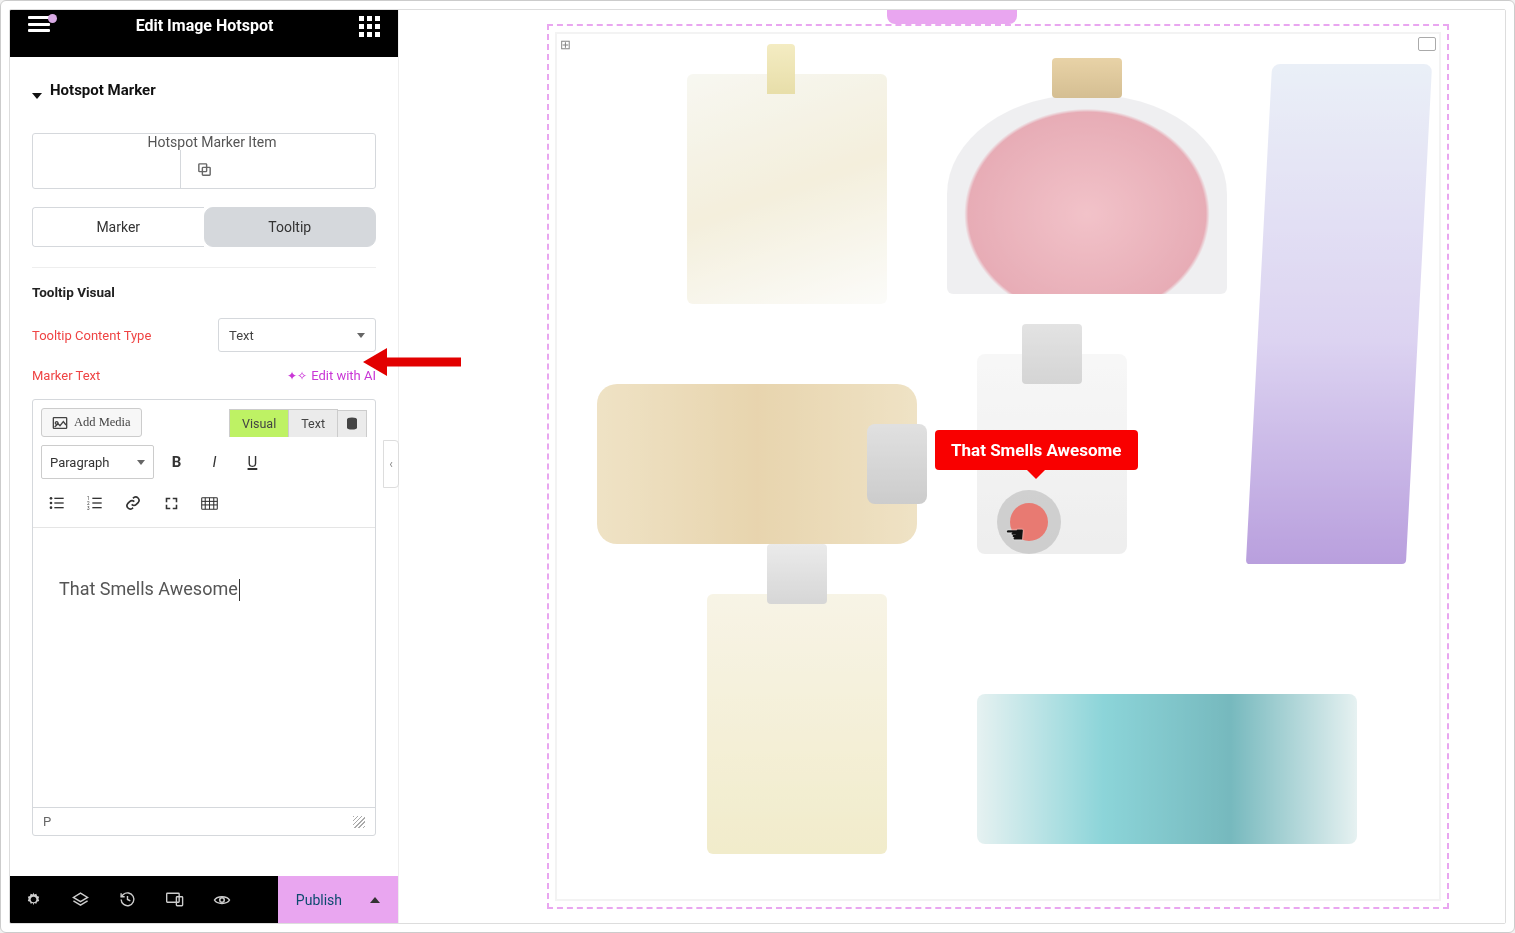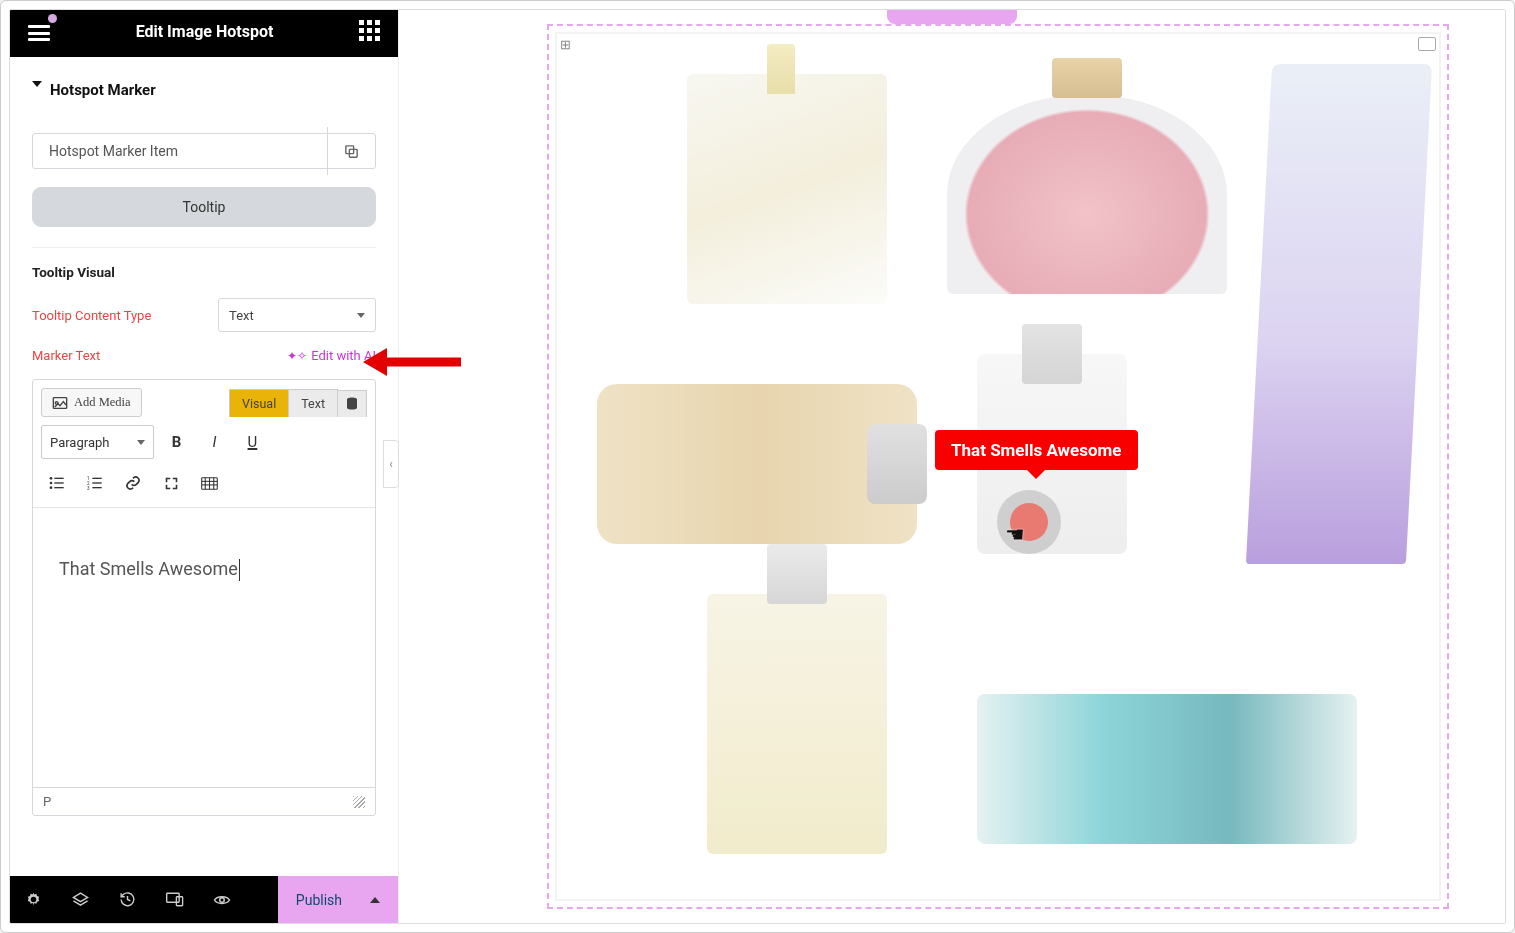--- a/index.html
+++ b/index.html
@@ -1,52 +1,52 @@
 <!DOCTYPE html>
 <html><head>
 <meta charset="utf-8">
 <style>
 * { box-sizing: border-box; margin: 0; padding: 0; }
 body { font-family: -apple-system, BlinkMacSystemFont, "Segoe UI", Roboto, Arial, sans-serif; background: #f1f1f1; overflow: hidden; }
 .outer-frame { position: relative; width: 1515px; height: 933px; background: #fff; border: 1px solid #ccc; border-radius: 6px; margin: 0; }
 .app { position: absolute; inset: 8px; display: flex; flex-direction: column; border: 1px solid #ddd; border-radius: 2px; overflow: hidden; }
-.top-bar { display: flex; align-items: flex-end; justify-content: space-between; background: #000; color: #fff; height: 47px; padding: 16px 18px; position: relative; }
+.top-bar { display: flex; align-items: flex-start; justify-content: space-between; background: #000; color: #fff; height: 47px; padding: 6px 18px; position: relative; }
 .top-bar .notif-dot { position: absolute; top: 4px; left: 38px; width: 9px; height: 9px; background: #d7a9e3; border-radius: 50%; }
 .hamburger { width: 22px; height: 16px; display: flex; flex-direction: column; justify-content: space-between; cursor: pointer; }
 .hamburger span { display: block; height: 3px; background: #fff; border-radius: 1px; }
 .grid3 { display: grid; grid-template-columns: repeat(3,5px); grid-template-rows: repeat(3,5px); gap: 3px; cursor: pointer; }
 .grid3 span { background: #fff; width: 5px; height: 5px; }
 .top-title { font-size: 16px; font-weight: 700; }
 .main-row { display: flex; flex: 1; overflow: hidden; background: #fff; }
 .side-panel { width: 389px; display: flex; flex-direction: column; border-right: 1px solid #eee; position: relative; }
 .panel-scroll { flex: 1; overflow: auto; padding: 24px 22px 10px 22px; }
-.acc-header { display: flex; align-items: flex-start; gap: 8px; font-size: 15px; font-weight: 700; color: #111; cursor: pointer; }
+.acc-header { display: flex; align-items: flex-end; gap: 8px; font-size: 15px; font-weight: 700; color: #111; cursor: pointer; }
 .caret-down { width: 0; height: 0; border-left: 5px solid transparent; border-right: 5px solid transparent; border-top: 6px solid #111; }
-.item-box { margin-top: 34px; border: 1px solid #d5d8dc; border-radius: 3px; display: flex; align-items: center; justify-content: space-between; height: 36px; }
+.item-box { margin-top: 34px; border: 1px solid #d5d8dc; border-radius: 3px; display: flex; align-items: center; justify-content: space-between; height: 56px; flex-direction: column; }
 .item-box .label { padding-left: 16px; color: #555; font-size: 14px; flex: 1; }
 .dup-btn { width: 48px; height: 48px; border-left: 1px solid #d5d8dc; display: flex; align-items: center; justify-content: center; color: #666; cursor: pointer; }
 .tab-pair { display: flex; margin-top: 18px; border-radius: 3px; overflow: hidden; }
 .tab-pair .tab { flex: 1; text-align: center; padding: 11px 0; font-size: 14px; border: 1px solid #d5d8dc; cursor: pointer; color: #333; }
 .tab-pair .tab.active { background: #d5d8dc; border-color: #d5d8dc; border-radius: 9px; }
 .tab.left { border-right: none; border-radius: 3px 0 0 3px; }
 .tab.right { border-radius: 0 3px 3px 0; }
 .section-inner { border-top: 1px solid #eee; margin-top: 20px; padding-top: 16px; }
 .section-title { font-size: 13.5px; font-weight: 700; color: #222; margin-bottom: 18px; }
 .row { display: flex; align-items: center; justify-content: space-between; margin-bottom: 16px; }
 .row .lbl { font-size: 13px; color: #ef4444; }
 .select { width: 158px; height: 34px; border: 1px solid #d5d8dc; border-radius: 3px; background: #fff; padding: 0 10px; display: flex; align-items: center; justify-content: space-between; font-size: 13px; color: #444; cursor: pointer; }
 .caret-sm { width: 0; height: 0; border-left: 4px solid transparent; border-right: 4px solid transparent; border-top: 5px solid #666; }
 .ai-link { color: #c936d6; font-size: 13px; display: flex; align-items: center; gap: 4px; cursor: pointer; }
 .sparkle { font-size: 12px; }
 .editor-wrap { border: 1px solid #d5d8dc; border-radius: 3px; }
 .editor-top { display: flex; align-items: center; justify-content: space-between; padding: 8px 8px 0 8px; }
 .add-media { border: 1px solid #ccc; background: #f7f7f7; border-radius: 3px; padding: 6px 10px; font-size: 12.5px; display: flex; align-items: center; gap: 6px; cursor: pointer; color: #444; font-family: Liberation Serif, serif; }
 .mode-tabs { display: flex; align-items: flex-end; gap: 0; }
 .mode-tab { border: 1px solid #ccc; background: #ebebeb; padding: 6px 12px; font-size: 12.5px; color: #444; cursor: pointer; border-bottom: none; margin-left: -1px; }
-.mode-tab.active { background: #eab308; }
+.mode-tab.active { background: #bef264; }
 .mode-tab.db { padding: 6px 8px; }
 .toolbar { display: flex; align-items: center; gap: 6px; padding: 8px; }
 .fmt-select { height: 34px; border: 1px solid #ccc; border-radius: 2px; padding: 0 8px; display: flex; align-items: center; gap: 28px; font-size: 13px; color: #333; cursor: pointer; background: #fff; }
 .btn-icn { width: 32px; height: 32px; display: flex; align-items: center; justify-content: center; color: #333; cursor: pointer; border-radius: 2px; font-size: 15px; }
 .toolbar-row2 { display: flex; align-items: center; gap: 6px; padding: 0 8px 8px 8px; }
 .editor-area { min-height: 280px; background: #fff; border-top: 1px solid #e5e5e5; padding: 50px 26px 20px 26px; font-size: 18px; color: #555; position: relative; }
 .cursor { display: inline-block; width: 1px; height: 22px; background: #333; vertical-align: middle; margin-left: 1px; }
 .status-row { border-top: 1px solid #d5d8dc; padding: 6px 10px; font-size: 13px; color: #666; display: flex; justify-content: space-between; align-items: center; }
 .resize-grip { width: 12px; height: 12px; background: repeating-linear-gradient(135deg,#aaa,#aaa 1px,transparent 1px,transparent 3px); }
 .footer { height: 47px; background: #000; display: flex; align-items: center; }
@@ -123,20 +123,21 @@
       <div class="label">Hotspot Marker Item</div>
       <div class="dup-btn">
        <svg width="17" height="17" viewBox="0 0 24 24" fill="none" stroke="currentColor" stroke-width="2">
                   <rect x="9" y="9" width="11" height="11" rx="1"></rect>
                   <rect x="4" y="4" width="11" height="11" rx="1"></rect>
                 </svg>
       </div>
      </div>
 
      <div class="tab-pair">
+      <div class="tab left">Marker</div>
       <div class="tab right active">Tooltip</div>
      </div>
 
      <div class="section-inner">
       <div class="section-title">Tooltip Visual</div>
 
       <div class="row">
        <div class="lbl">Tooltip Content Type</div>
        <div class="select">
         <span>Text</span>

